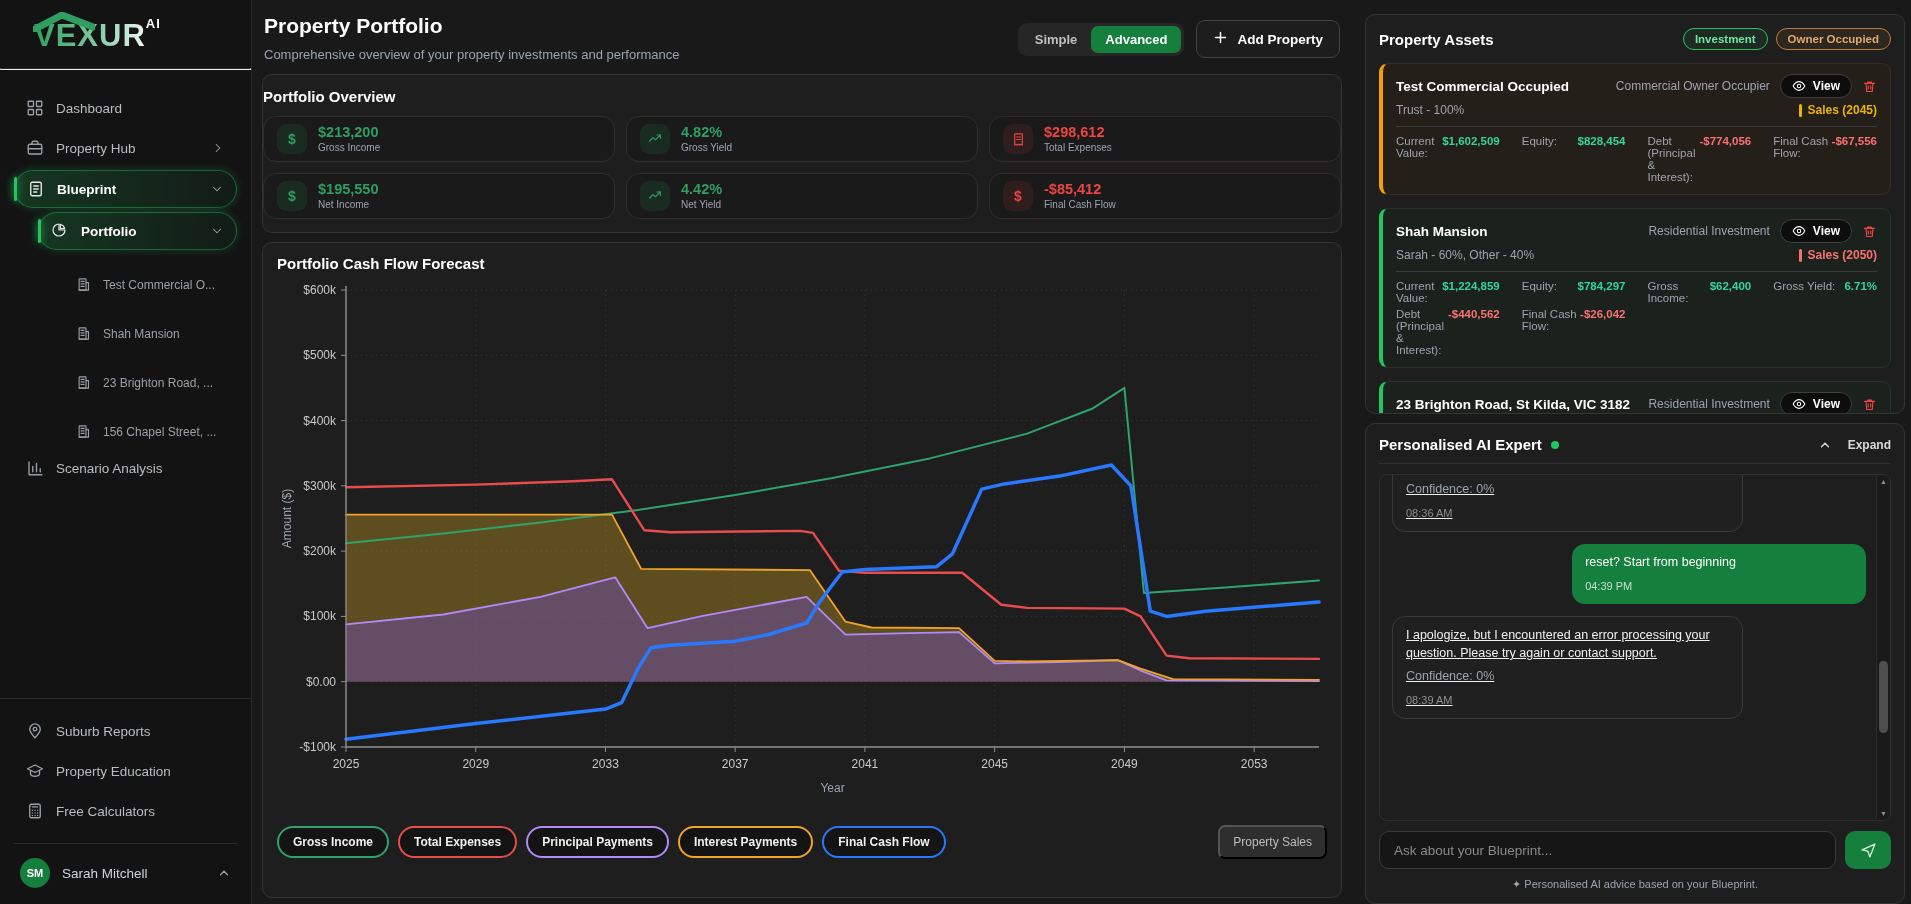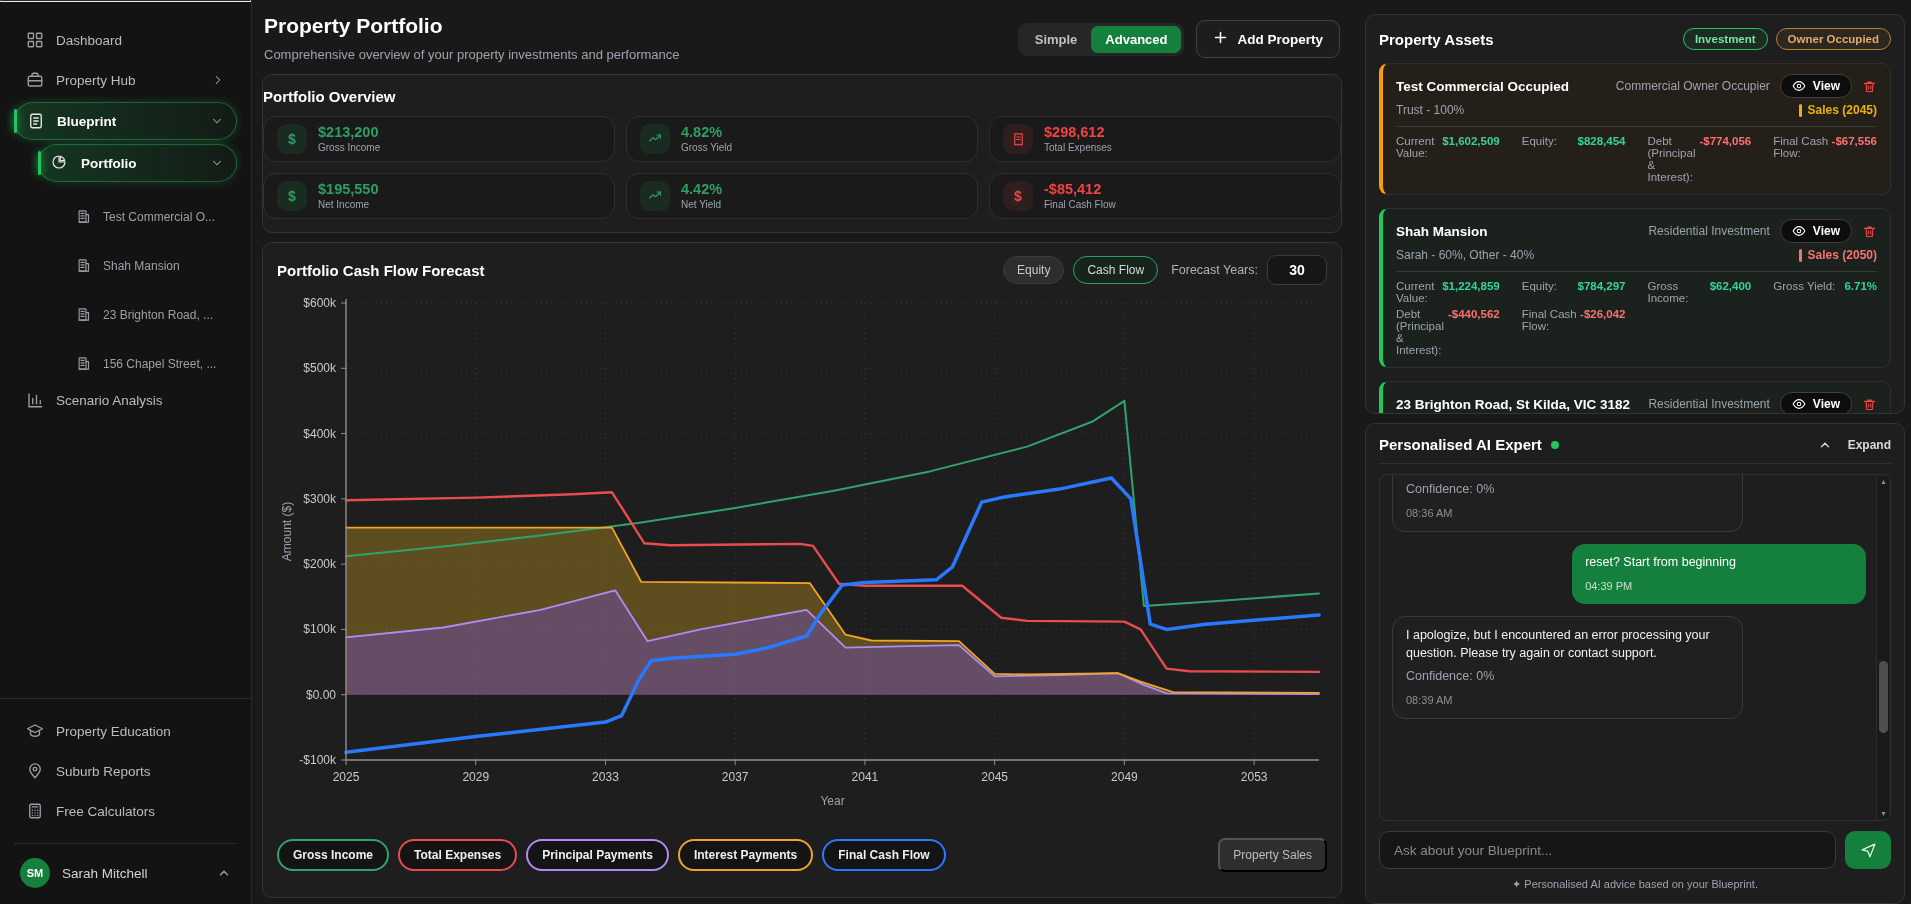--- a/index.html
+++ b/index.html
@@ -97,38 +97,44 @@
   .as-val.green { color:#34d399; } .as-val.red { color:#f87171; }
 
   .ai-panel { margin-top:9px; flex:1; padding:12px 13px; display:flex; flex-direction:column; }
   .ai-head { display:flex; align-items:center; padding-bottom:10px; border-bottom:1px solid #303030; }
   .ai-title { font-size:15px; font-weight:bold; color:#fff; }
   .ai-dot { width:8px; height:8px; border-radius:50%; background:#22c55e; margin-left:9px; }
   .ai-head-right { margin-left:auto; display:flex; align-items:center; gap:16px; color:#d9d9d9; }
   .expand-lbl { font-size:12px; font-weight:bold; cursor:pointer; }
   .chat-scroll { flex:1; border:1px solid #2f2f2f; border-radius:8px; margin-top:10px; overflow:hidden; position:relative; padding:0 24px 8px 12px; }
   .msg { max-width:74%; border-radius:13px; padding:9px 13px; margin-top:12px; font-size:12.5px; line-height:1.45; }
-  .msg.assistant { background:#202020; border:1px solid #3a3a3a; color:#f0f0f0; }
+  .msg.assistant { background:#202020; border:1px solid #3a3a3a; color:#f0f0f0;text-decoration:underline; }
   .msg.user { background:#15803d; color:#fff; margin-left:auto; max-width:62%; }
   .msg .conf { color:#9ca3af; margin-top:4px; }
   .msg .time { font-size:11px; color:#8f8f8f; margin-top:8px; }
   .msg.user .time { color:rgba(255,255,255,0.75); }
   .chat-sb { position:absolute; top:1px; bottom:1px; right:1px; width:13px; background:#1a1a1a; border-left:1px solid #2c2c2c; }
   .chat-sb .arr { position:absolute; left:0; width:13px; text-align:center; font-size:7px; color:#8a8a8a; }
   .chat-sb .thumb { position:absolute; left:2px; width:9px; height:72px; border-radius:5px; background:#4e4e4e; top:54%; }
   .ai-input-row { display:flex; gap:9px; margin-top:10px; }
   .ai-input { flex:1; height:38px; background:#161616; border:1px solid #3a3a3a; border-radius:10px; color:#e5e5e5; font-size:13.5px; padding:0 14px; font-family:"Liberation Sans",sans-serif; }
   .ai-input::placeholder { color:#8a8a8a; }
   .send-btn { width:46px; height:38px; border-radius:10px; background:#15803d; border:none; color:#dff3e6; display:flex; align-items:center; justify-content:center; cursor:pointer; }
   .ai-footer { text-align:center; font-size:11px; color:#9ca3af; margin-top:9px; }
 </style>
 </head>
 <body>
 
 <aside class="sidebar">
+  <div class="logo">
+    <svg class="logo-roof" width="62" height="20" viewBox="0 0 62 20">
+        <path d="M2 17 L29 3 L60 15" fill="none" stroke="#2f9e5f" stroke-width="7" stroke-linecap="round" stroke-linejoin="round"></path>
+      </svg>
+    <span class="logo-text">VEXUR</span><span class="logo-ai">AI</span>
+  </div>
   <hr class="side-div">
   <nav class="nav" id="nav">
       <div class="nav-item lvl0">
   <span class="ic">
           <svg width="18" height="18" viewBox="0 0 24 24" fill="none" stroke="currentColor" stroke-width="1.8" stroke-linecap="round" stroke-linejoin="round">
             <rect x="3" y="3" width="7" height="7" rx="1"></rect>
             <rect x="14" y="3" width="7" height="7" rx="1"></rect>
             <rect x="3" y="14" width="7" height="7" rx="1"></rect>
             <rect x="14" y="14" width="7" height="7" rx="1"></rect>
           </svg>
@@ -226,35 +232,35 @@
         </span>
   <span>Scenario Analysis</span>
 
 </div>
     </nav>
   <div class="sidebar-spacer"></div>
   <nav class="nav bottom-nav" id="bottom-nav">
       <div class="nav-item lvl0">
   <span class="ic">
           <svg width="18" height="18" viewBox="0 0 24 24" fill="none" stroke="currentColor" stroke-width="1.8" stroke-linecap="round" stroke-linejoin="round">
+            <path d="M12 21 C7 15.5 5 12.5 5 9.5 a7 7 0 0 1 14 0 c0 3-2 6-7 11.5 Z"></path>
+            <circle cx="12" cy="9.5" r="2.4"></circle>
+          </svg>
+        </span>
+  <span>Suburb Reports</span>
+
+</div>
+      <div class="nav-item lvl0">
+  <span class="ic">
+          <svg width="18" height="18" viewBox="0 0 24 24" fill="none" stroke="currentColor" stroke-width="1.8" stroke-linecap="round" stroke-linejoin="round">
             <path d="M2 9 L12 4 L22 9 L12 14 Z"></path>
             <path d="M6 11.5 V16 c0 1.5 3 3 6 3 s6-1.5 6-3 V11.5"></path>
           </svg>
         </span>
   <span>Property Education</span>
-
-</div>
-      <div class="nav-item lvl0">
-  <span class="ic">
-          <svg width="18" height="18" viewBox="0 0 24 24" fill="none" stroke="currentColor" stroke-width="1.8" stroke-linecap="round" stroke-linejoin="round">
-            <path d="M12 21 C7 15.5 5 12.5 5 9.5 a7 7 0 0 1 14 0 c0 3-2 6-7 11.5 Z"></path>
-            <circle cx="12" cy="9.5" r="2.4"></circle>
-          </svg>
-        </span>
-  <span>Suburb Reports</span>
 
 </div>
       <div class="nav-item lvl0">
   <span class="ic">
           <svg width="18" height="18" viewBox="0 0 24 24" fill="none" stroke="currentColor" stroke-width="1.8" stroke-linecap="round" stroke-linejoin="round">
             <rect x="5" y="3" width="14" height="18" rx="2"></rect>
             <path d="M8.5 6.5 h7"></path>
             <path d="M8.5 11 h.1 M12 11 h.1 M15.5 11 h.1 M8.5 14.5 h.1 M12 14.5 h.1 M15.5 14.5 h.1 M8.5 18 h.1 M12 18 h.1 M15.5 18 h.1"></path>
           </svg>
         </span>
@@ -352,26 +358,20 @@
       <div class="stat-val red">-$85,412</div>
       <div class="stat-lbl">Final Cash Flow</div>
     </span>
   </div>
       </div>
   </section>
 
   <section class="panel chart-panel">
     <div class="chart-head">
       <div class="panel-title">Portfolio Cash Flow Forecast</div>
-      <div class="chart-controls">
-        <button class="pill-btn">Equity</button>
-        <button class="pill-btn sel">Cash Flow</button>
-        <span class="years-lbl">Forecast Years:</span>
-        <input class="years-input" value="30" style="">
-      </div>
     </div>
     <div class="chart-area" id="chart-svg"><svg width="1062" height="545" viewBox="0 0 1062 545">
           <line x1="69" y1="16" x2="1042" y2="16" stroke="#383838" stroke-width="1" stroke-dasharray="1 4"></line>
           <line x1="69" y1="81.28571428571428" x2="1042" y2="81.28571428571428" stroke="#383838" stroke-width="1" stroke-dasharray="1 4"></line>
           <line x1="69" y1="146.57142857142856" x2="1042" y2="146.57142857142856" stroke="#383838" stroke-width="1" stroke-dasharray="1 4"></line>
           <line x1="69" y1="211.85714285714283" x2="1042" y2="211.85714285714283" stroke="#383838" stroke-width="1" stroke-dasharray="1 4"></line>
           <line x1="69" y1="277.1428571428571" x2="1042" y2="277.1428571428571" stroke="#383838" stroke-width="1" stroke-dasharray="1 4"></line>
           <line x1="69" y1="342.42857142857144" x2="1042" y2="342.42857142857144" stroke="#383838" stroke-width="1" stroke-dasharray="1 4"></line>
           <line x1="69" y1="407.71428571428567" x2="1042" y2="407.71428571428567" stroke="#383838" stroke-width="1" stroke-dasharray="1 4"></line>
           <line x1="69" y1="473" x2="1042" y2="473" stroke="#383838" stroke-width="1" stroke-dasharray="1 4"></line>

